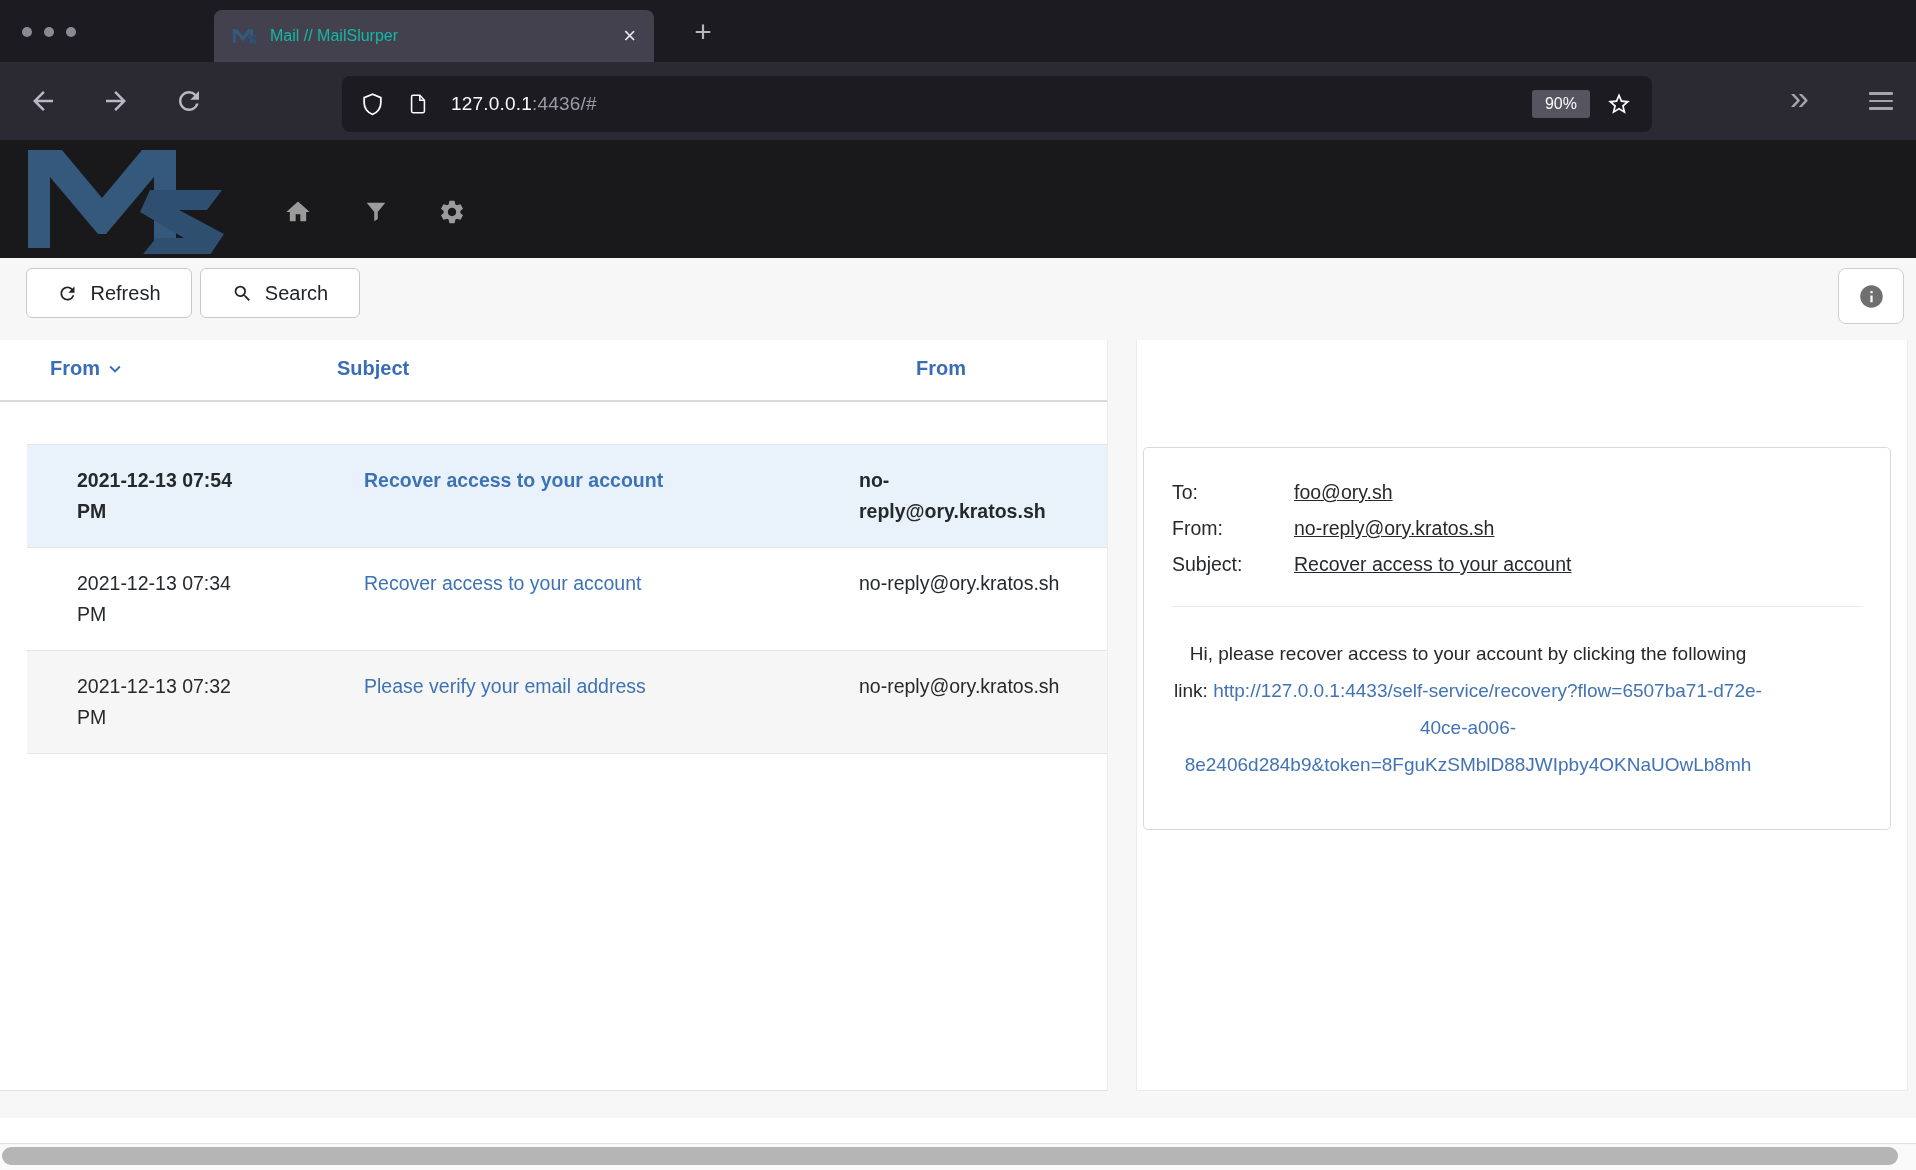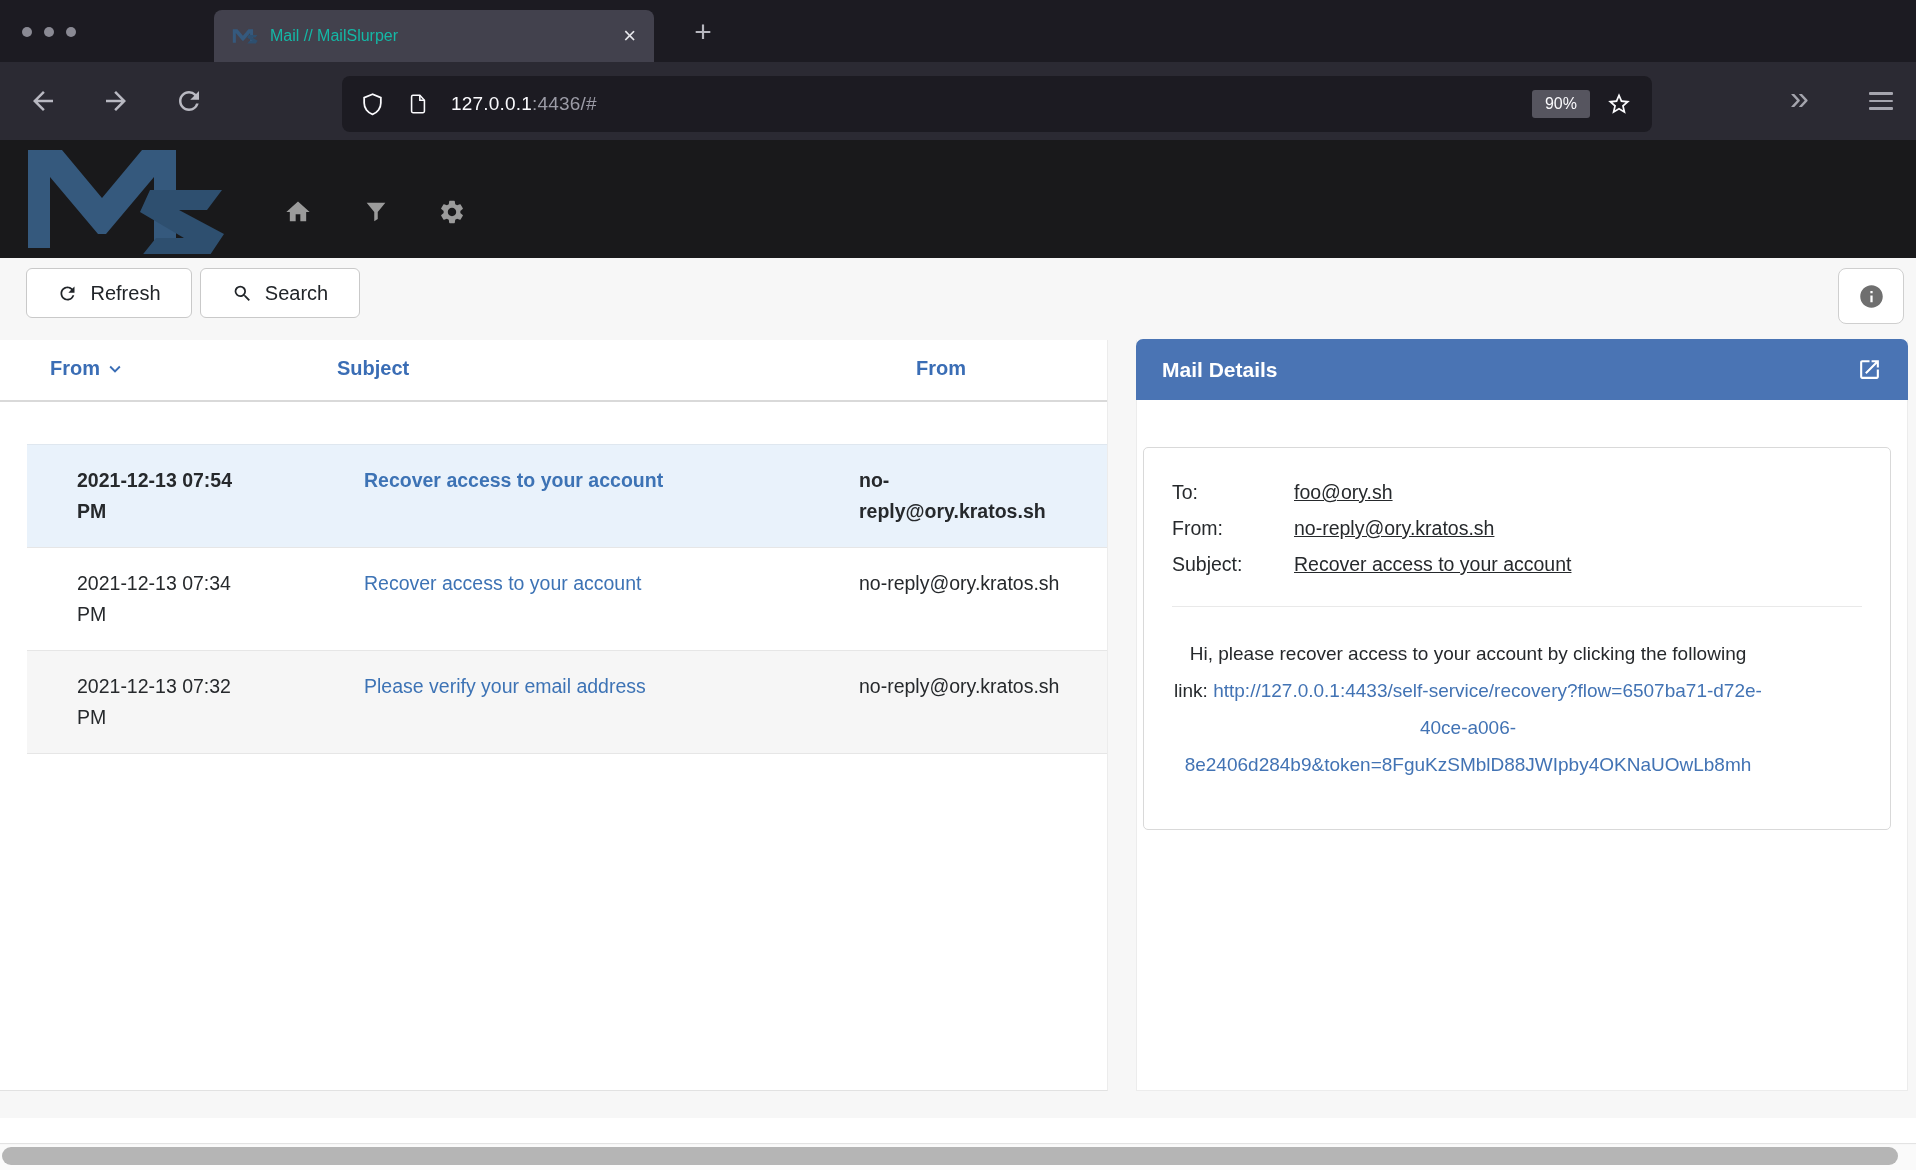--- a/index.html
+++ b/index.html
@@ -216,26 +216,20 @@
       </div>
       <div class="mailrow striped">
         <span class="cell-date">2021-12-13 07:32 PM</span>
         <span class="cell-subject">Please verify your email address</span>
         <span class="cell-from">no-reply@ory.kratos.sh</span>
       </div>
     </div>
   </div>
 
   <div class="details-panel">
-    <div class="details-header">
-      <span class="details-title">Mail Details</span>
-      <svg viewBox="0 0 24 24">
-          <path d="M19 19H5V5h7V3H5c-1.11 0-2 .9-2 2v14c0 1.1.89 2 2 2h14c1.1 0 2-.9 2-2v-7h-2v7zM14 3v2h3.59l-9.83 9.83 1.41 1.41L19 6.41V10h2V3h-7z"></path>
-        </svg>
-    </div>
     <div class="details-card">
       <div class="meta-row">
         <span class="meta-label">To:</span>
         <span class="meta-value">foo@ory.sh</span>
       </div>
       <div class="meta-row">
         <span class="meta-label">From:</span>
         <span class="meta-value">no-reply@ory.kratos.sh</span>
       </div>
       <div class="meta-row">

